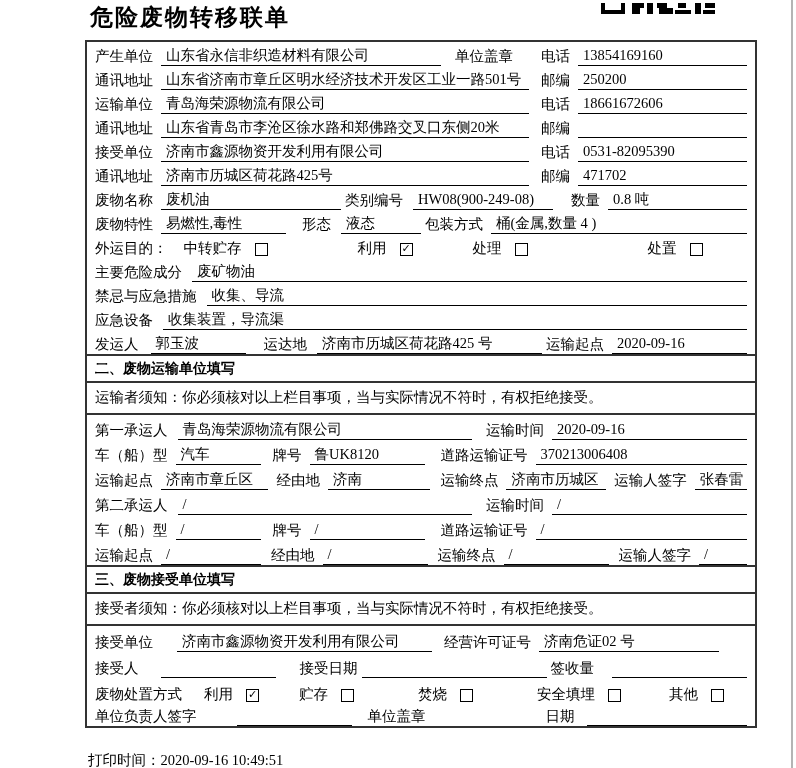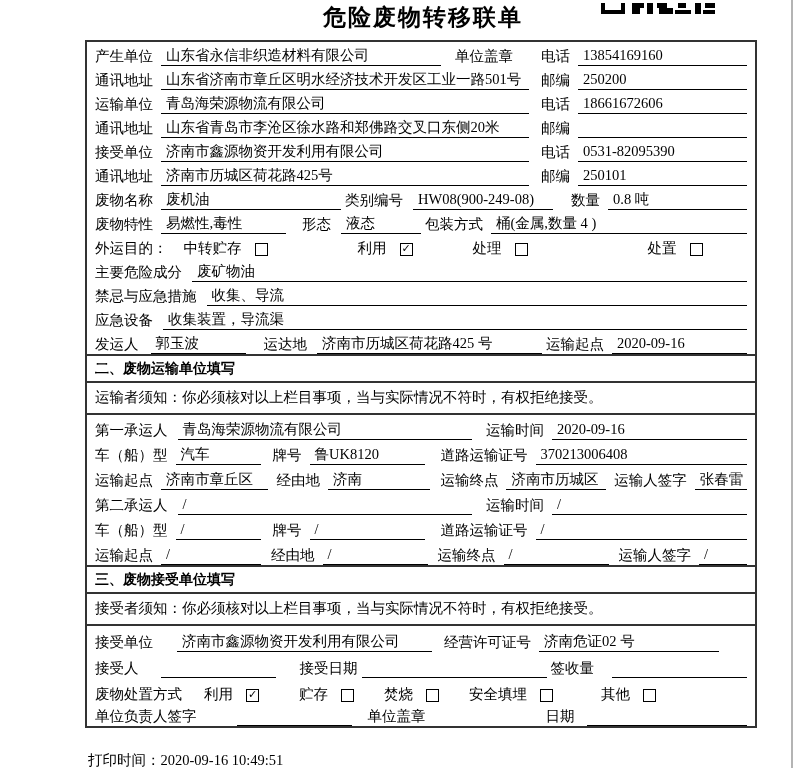--- a/index.html
+++ b/index.html
@@ -2,21 +2,21 @@
 <html><head>
 <meta charset="utf-8">
 <style>
   html,body{margin:0;padding:0;}
   body{width:796px;height:768px;background:#ffffff;color:#000;
        font-family:"Liberation Serif","DejaVu Serif",serif;}
   .page{position:relative;width:796px;height:768px;overflow:hidden;background:#fff;}
   .page-edge{position:absolute;top:0;bottom:0;right:3px;width:2px;background:#b4b4b4;}
   .qr{position:absolute;left:601px;top:0;}
   .serial{position:absolute;left:88px;top:13px;font-size:15px;white-space:nowrap;}
-  .title{position:absolute;left:90px;right:40px;top:2px;text-align:center;
+  .title{position:absolute;left:90px;right:40px;top:2px;
          font-size:23px;font-weight:bold;letter-spacing:2px;
          font-family:"Liberation Sans","DejaVu Sans",sans-serif;}
   .formbox{position:absolute;left:85px;top:40px;width:668px;border:2px solid #333;background:#fff;}
   .sec-h{font-weight:bold;font-size:14px;padding:4px 8px 3px 8px;border-bottom:2px solid #333;
          font-family:"Liberation Sans","DejaVu Sans",sans-serif;}
   .sec-h.mid{border-top:2px solid #333;}
   .notice{padding:5px 8px 6px 8px;border-bottom:2px solid #333;font-size:14.5px;}
   .row{display:flex;align-items:flex-end;padding:0 8px;height:24px;font-size:14.5px;line-height:19px;}
   .row.r25{height:25px}.row.r26{height:26px}.row.r22{height:22px}
   .lbl{white-space:nowrap;flex-shrink:0;}
@@ -26,21 +26,21 @@
   .rcol{display:flex;align-items:flex-end;width:206px;margin-left:auto;flex-shrink:0;}
   .rcol .lbl{margin-right:8px;}
   .rcol .fld{flex:1 1 auto;}
   .cbx{display:inline-flex;align-items:flex-end;white-space:nowrap;gap:7px;}
   .box{display:inline-block;width:11px;height:11px;border:1px solid #000;line-height:10px;
        font-size:11px;text-align:center;margin-left:6px;margin-bottom:2px;
        font-family:"DejaVu Sans",sans-serif;}
   .print-line{position:absolute;left:88px;top:751px;font-size:14.5px;white-space:nowrap;}
   .ml8{margin-left:8px}.ml10{margin-left:10px}.ml12{margin-left:12px}.ml14{margin-left:14px}
   .ml16{margin-left:16px}.ml18{margin-left:18px}.ml20{margin-left:4px}.ml22{margin-left:22px}
-  .ml24{margin-left:24px}.ml38{margin-left:48px}.ml40{margin-left:40px}.ml42{margin-left:30px}.ml60{margin-left:60px}.ml90{margin-left:90px}.ml120{margin-left:120px}
+  .ml24{margin-left:24px}.ml38{margin-left:48px}.ml40{margin-left:40px}.ml42{margin-left:64px}.ml60{margin-left:60px}.ml90{margin-left:90px}.ml120{margin-left:120px}
   .w70{width:70px}.w75{width:75px}.w85{width:85px}.w90{width:90px}.w92{width:92px}.w95{width:95px}
   .w100{width:100px}.w105{width:105px}.w115{width:115px}.w130{width:130px}.w170{width:170px}
   .w175{width:175px}.w185{width:185px}.w215{width:215px}.w245{width:245px}.w270{width:270px}
   .mr28{margin-right:28px}
 </style>
 </head>
 <body>
 
 <div class="page">
 
@@ -114,21 +114,21 @@
         <span class="lbl">电话</span>
         <span class="fld">0531-82095390</span>
       </span>
     </div>
 
     <div class="row">
       <span class="lbl">通讯地址</span>
       <span class="fld grow ml8">济南市历城区荷花路425号</span>
       <span class="rcol ml12">
         <span class="lbl">邮编</span>
-        <span class="fld">250101</span>
+        <span class="fld">471702</span>
       </span>
     </div>
 
     <div class="row">
       <span class="lbl">废物名称</span>
       <span class="fld w170 ml8">废机油</span>
       <span class="lbl ml20">类别编号</span>
       <span class="fld w130 ml10">HW08(900-249-08)</span>
       <span class="lbl ml18">数量</span>
       <span class="fld grow ml8">0.8 吨</span>

